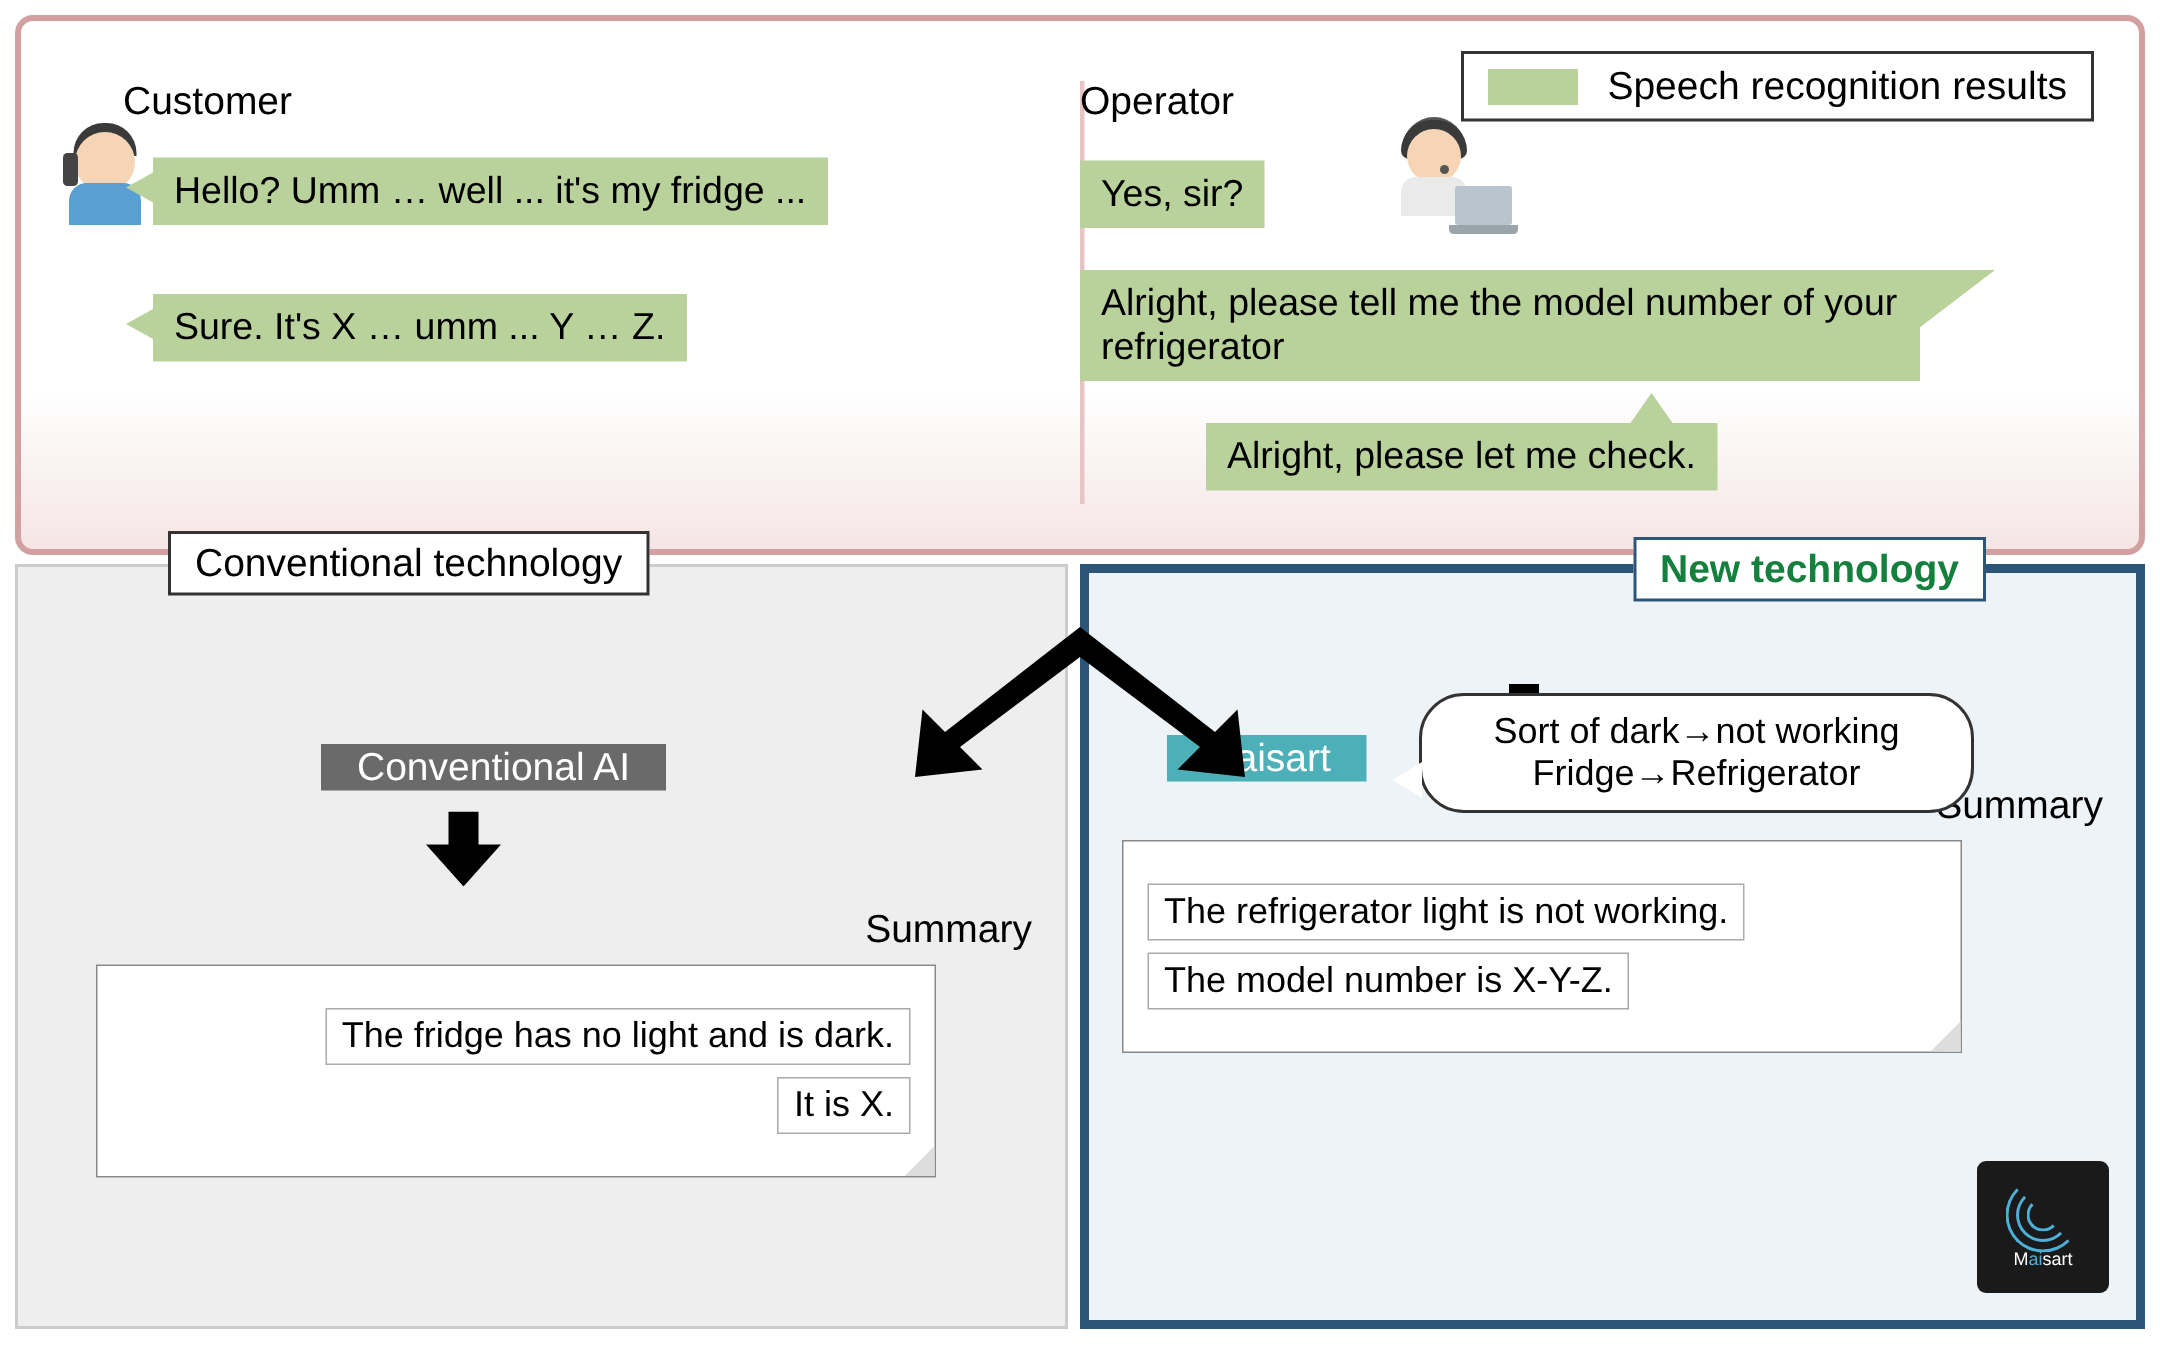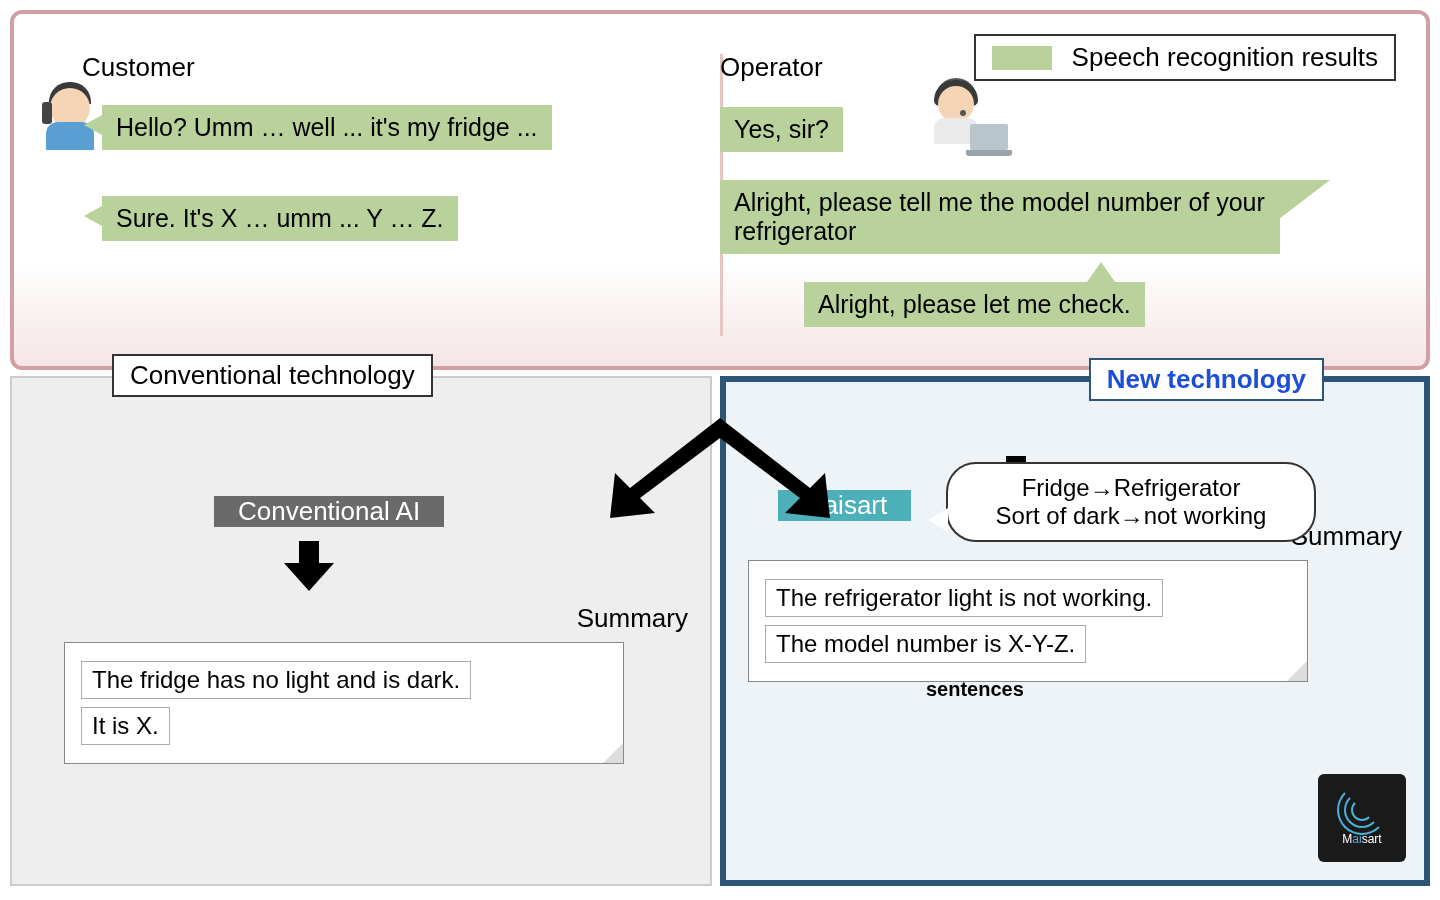--- a/index.html
+++ b/index.html
@@ -81,41 +81,41 @@
 .bottom-row { display: flex; gap: 8px; margin-top: 6px; }
 .panel { flex: 1; padding: 18px 22px 22px; height: 510px; position: relative; }
 .panel.conv { background: #eeeeee; border: 2px solid #ccc; }
 .panel.new { background: #eef3f7; border: 6px solid #2d5578; }
 
 .tech-label {
   position: absolute; top: -24px; background: #fff; border: 2px solid #333;
   padding: 4px 16px; font-size: 26px;
 }
 .panel.conv .tech-label { left: 100px; text-align: center; }
-.panel.new .tech-label { right: 100px; color: #1d4ed8; font-weight: bold; border-color: #2d5578; }
+.panel.new .tech-label { right: 100px; color: #15803d; font-weight: bold; border-color: #2d5578; }
 
 .ai-box {
   display: inline-block; padding: 0 24px; font-size: 26px; color: #fff;
   margin-top: 100px;
 }
 .ai-conv { background: #6a6a6a; margin-left: 180px; }
 .ai-maisart { background: #4db0b8; margin-left: 30px; margin-top: 90px; }
 
 .down-arrow { width: 50px; height: 50px; margin: 14px 0 8px; }
 .da-conv { margin-left: 250px; }
 .da-new { margin-left: 75px; }
 
 .summary-label { font-size: 26px; margin-left: 120px; margin-bottom: 8px; text-align: right; }
 .summary-label.new-s { margin-left: 10px; }
 
 .note-box {
   background: #fff; border: 1px solid #888; width: 560px;
-  padding: 14px 16px; position: relative;
-}
-.note-box.conv-n { margin-left: 30px; }
+  padding: 24px 16px; position: relative;
+}
+.note-box.conv-n { margin-left: 30px; text-align: right; }
 .note-box::after {
   content: ''; position: absolute; right: 0; bottom: 0;
   border: 10px solid transparent; border-bottom-color: #ddd; border-right-color: #ddd;
 }
 .note-line { background: #fff; border: 1px solid #aaa; padding: 4px 10px; font-size: 24px; margin: 4px 0; display: inline-block; }
 
 
 .callout {
   position: absolute; top: 80px; left: 220px;
   background: #fff; border: 2px solid #333; border-radius: 30px;
@@ -211,22 +211,22 @@
       <div class="note-box conv-n">
         <div class="note-line">The fridge has no light and is dark.</div><br>
         <div class="note-line">It is X.</div>
       </div>
     </div>
 
     <div class="panel new">
       <div class="tech-label">New technology</div>
 
       <div class="callout">
+        <div>Sort of dark→not working</div>
         <div>Fridge→Refrigerator</div>
-        <div>Sort of dark→not working</div>
       </div>
 
       <div class="ai-box ai-maisart">Maisart</div>
 
       <div class="correction-note">Corrects syntax, colloquialisms, homonyms, etc. to generate natural sentences</div>
 
       <svg class="down-arrow da-new" viewBox="0 0 50 50">
         <path d="M15 0 H35 V22 H50 L25 50 L0 22 H15 Z" fill="#000"></path>
       </svg>
       <div class="summary-label new-s">Summary</div>

